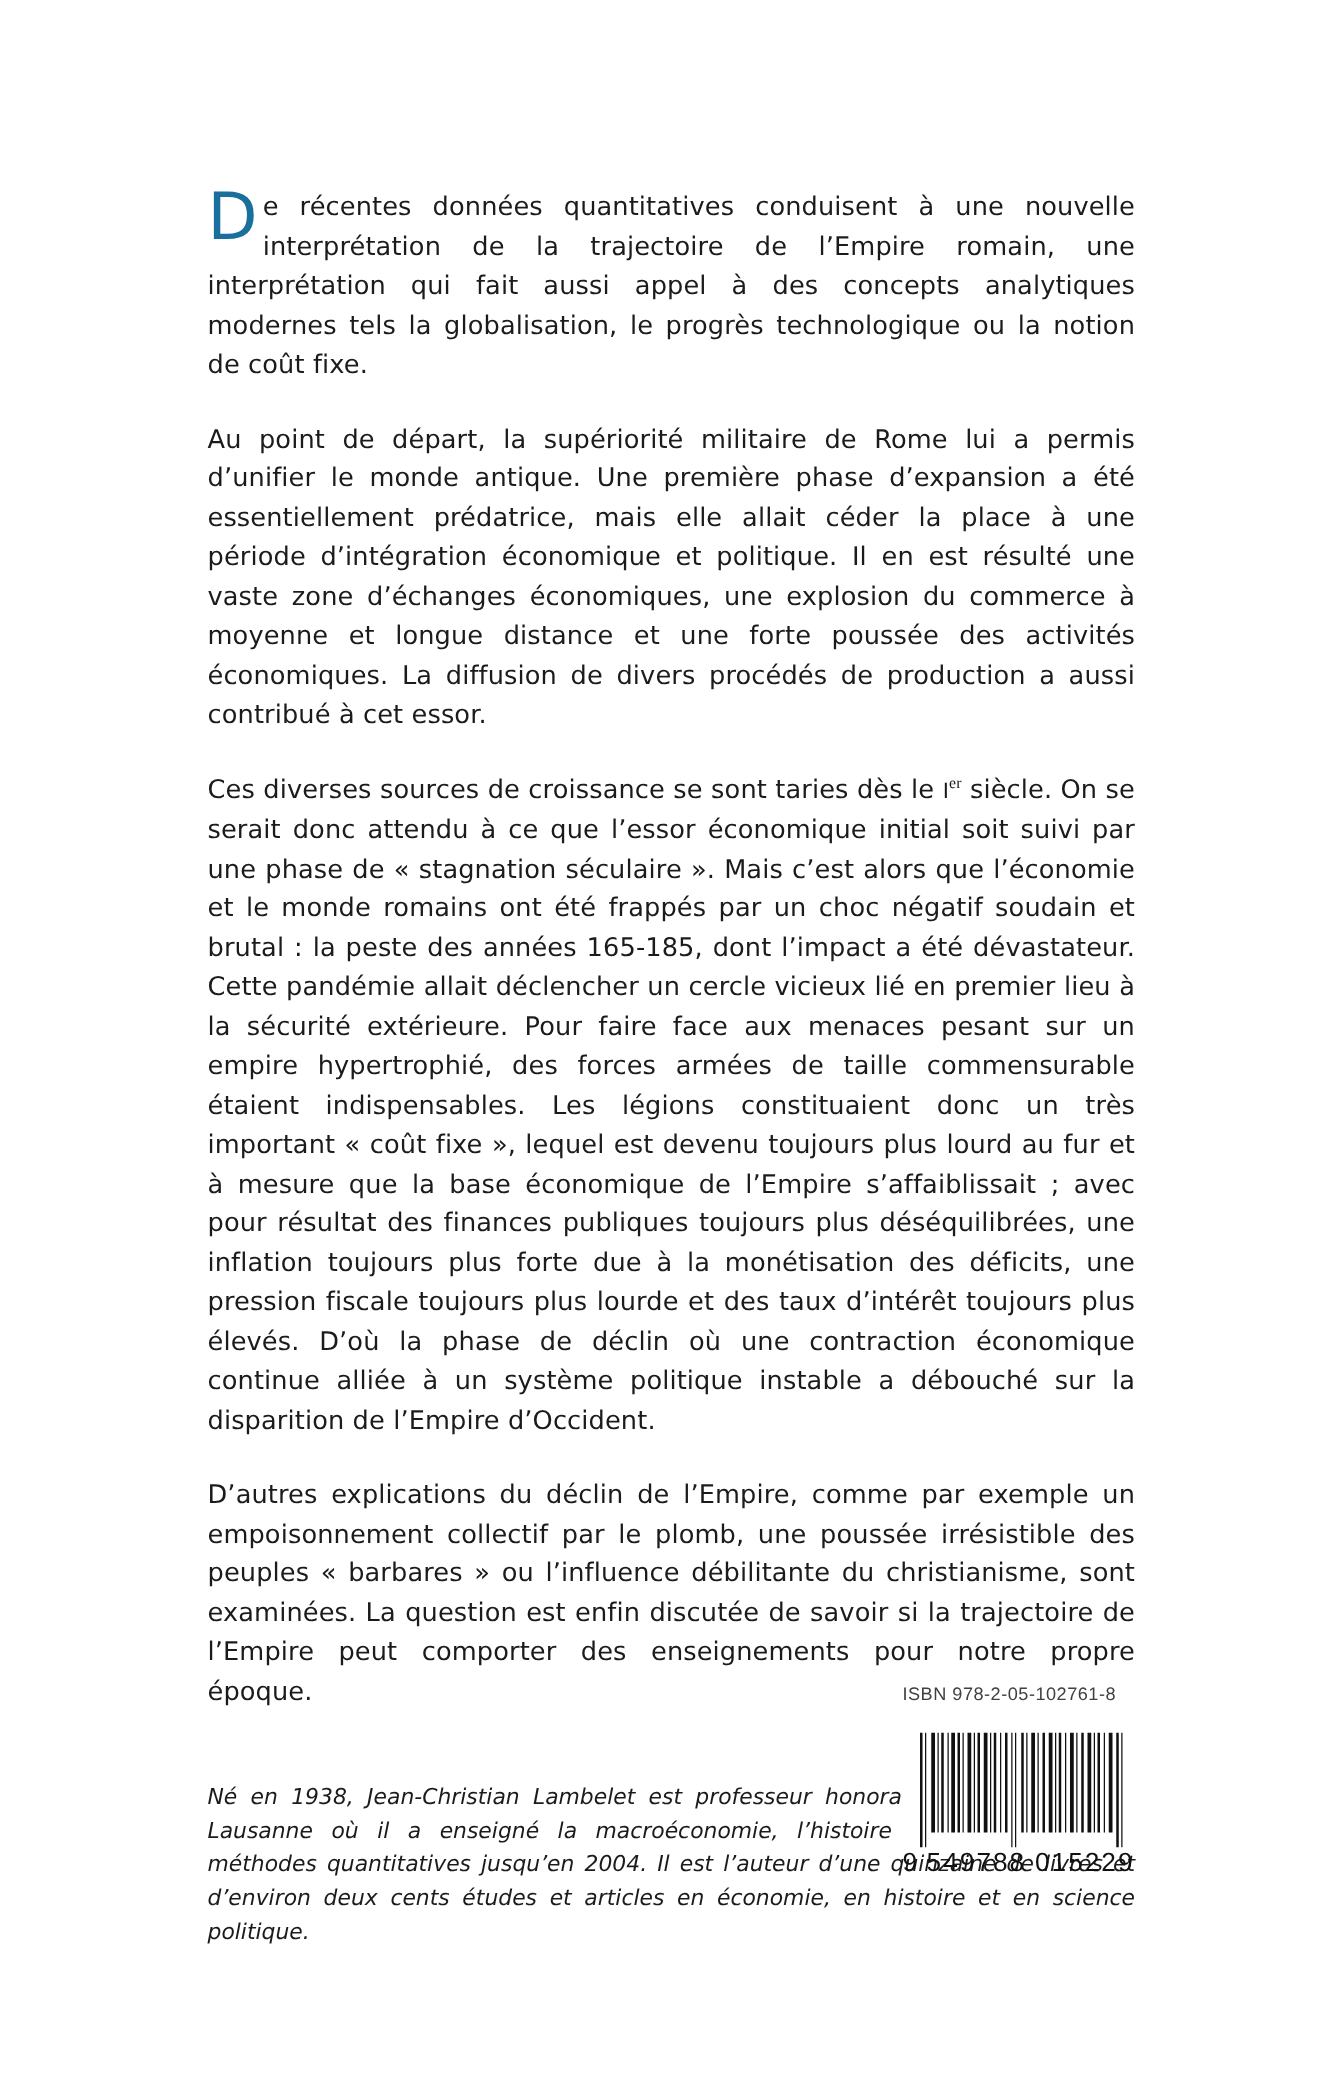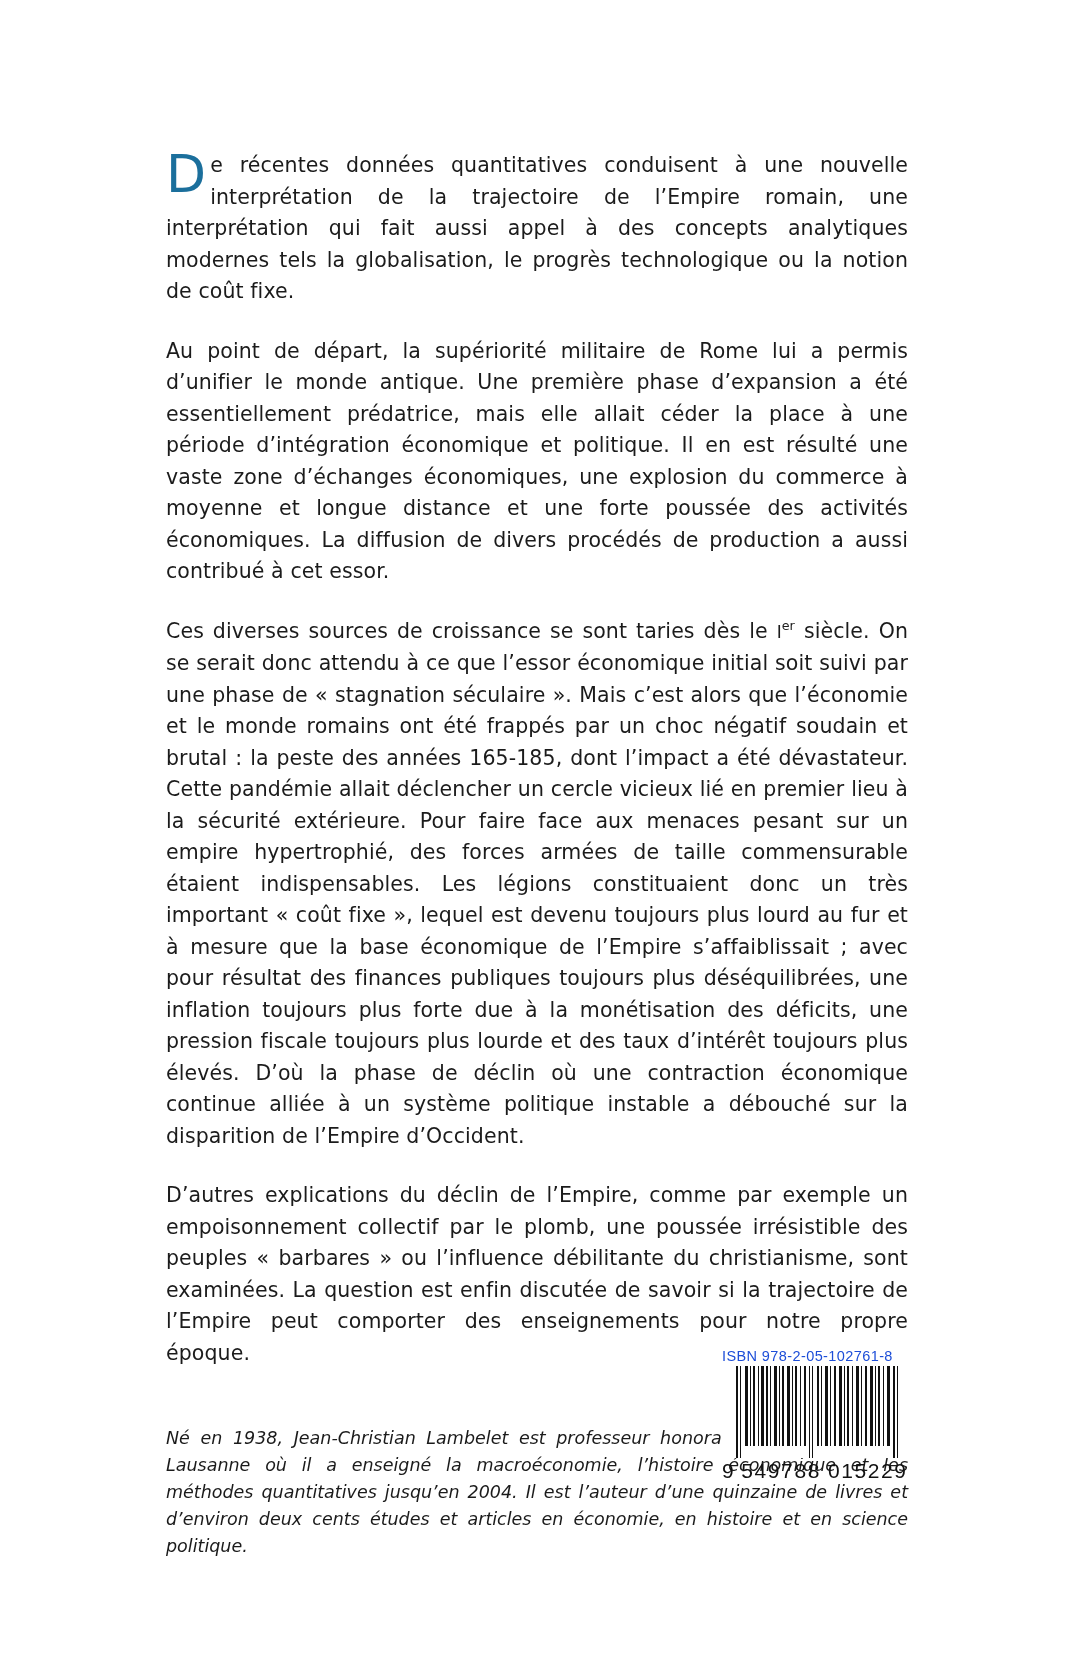--- a/index.html
+++ b/index.html
@@ -50,20 +50,21 @@
     color: #1b6f9c;
     padding: 0 4px 0 0;
     margin-top: 2px;
     font-weight: 400;
     font-family: "DejaVu Sans", sans-serif;
   }
   .sup {
     font-size: 0.62em;
     vertical-align: super;
     line-height: 0;
+    font-family: Liberation Serif, serif;
   }
   .smallcap-roman {
     font-size: 0.82em;
   }
   .bio {
     margin-top: 56px;
     font-size: 17.5px;
     line-height: 27px;
     font-style: italic;
     text-align: justify;
@@ -71,22 +72,22 @@
   }
   .barcode-block {
     position: absolute;
     left: 722px;
     top: 1348px;
     width: 190px;
   }
   .isbn-text {
     font-size: 14.5px;
     letter-spacing: 0.4px;
-    color: #1d4ed8;
-    margin-bottom: 2px;
+    color: #404040;
+    margin-bottom: 22px;
     font-family: "Liberation Sans", sans-serif;
   }
   .barcode {
     width: 190px;
     height: 92px;
     position: relative;
     background: #ffffff;
   }
   .barcode svg {
     display: block;

